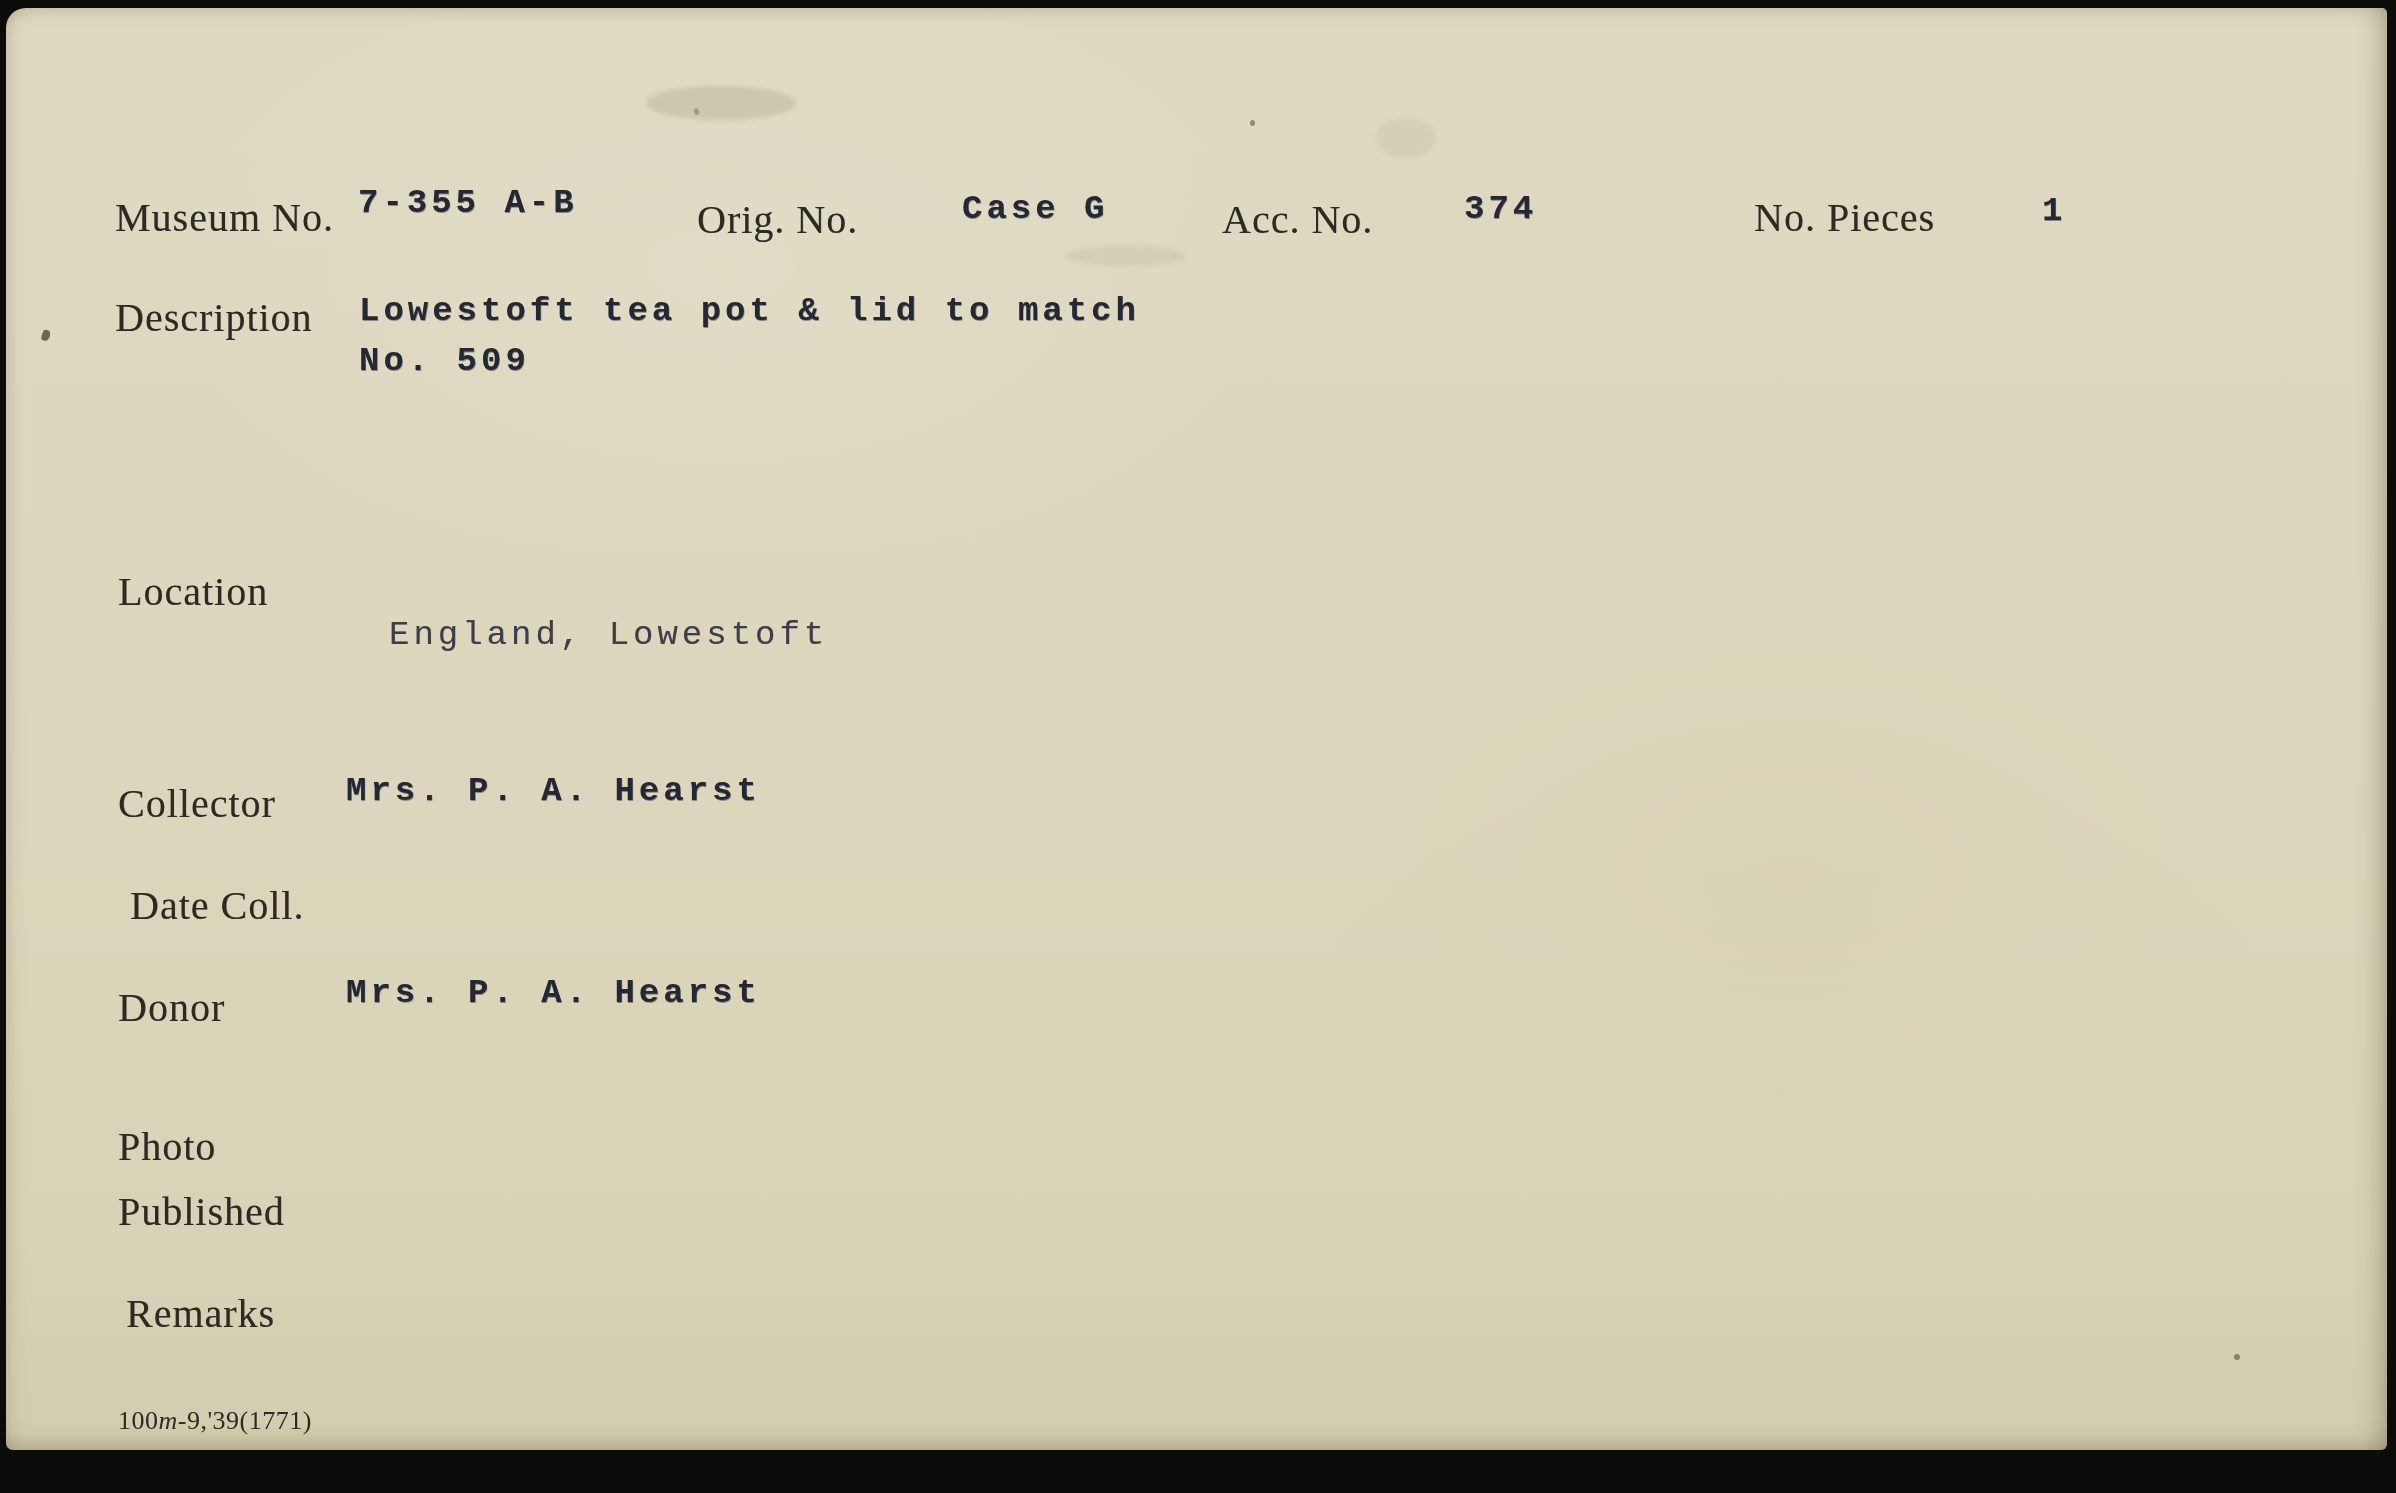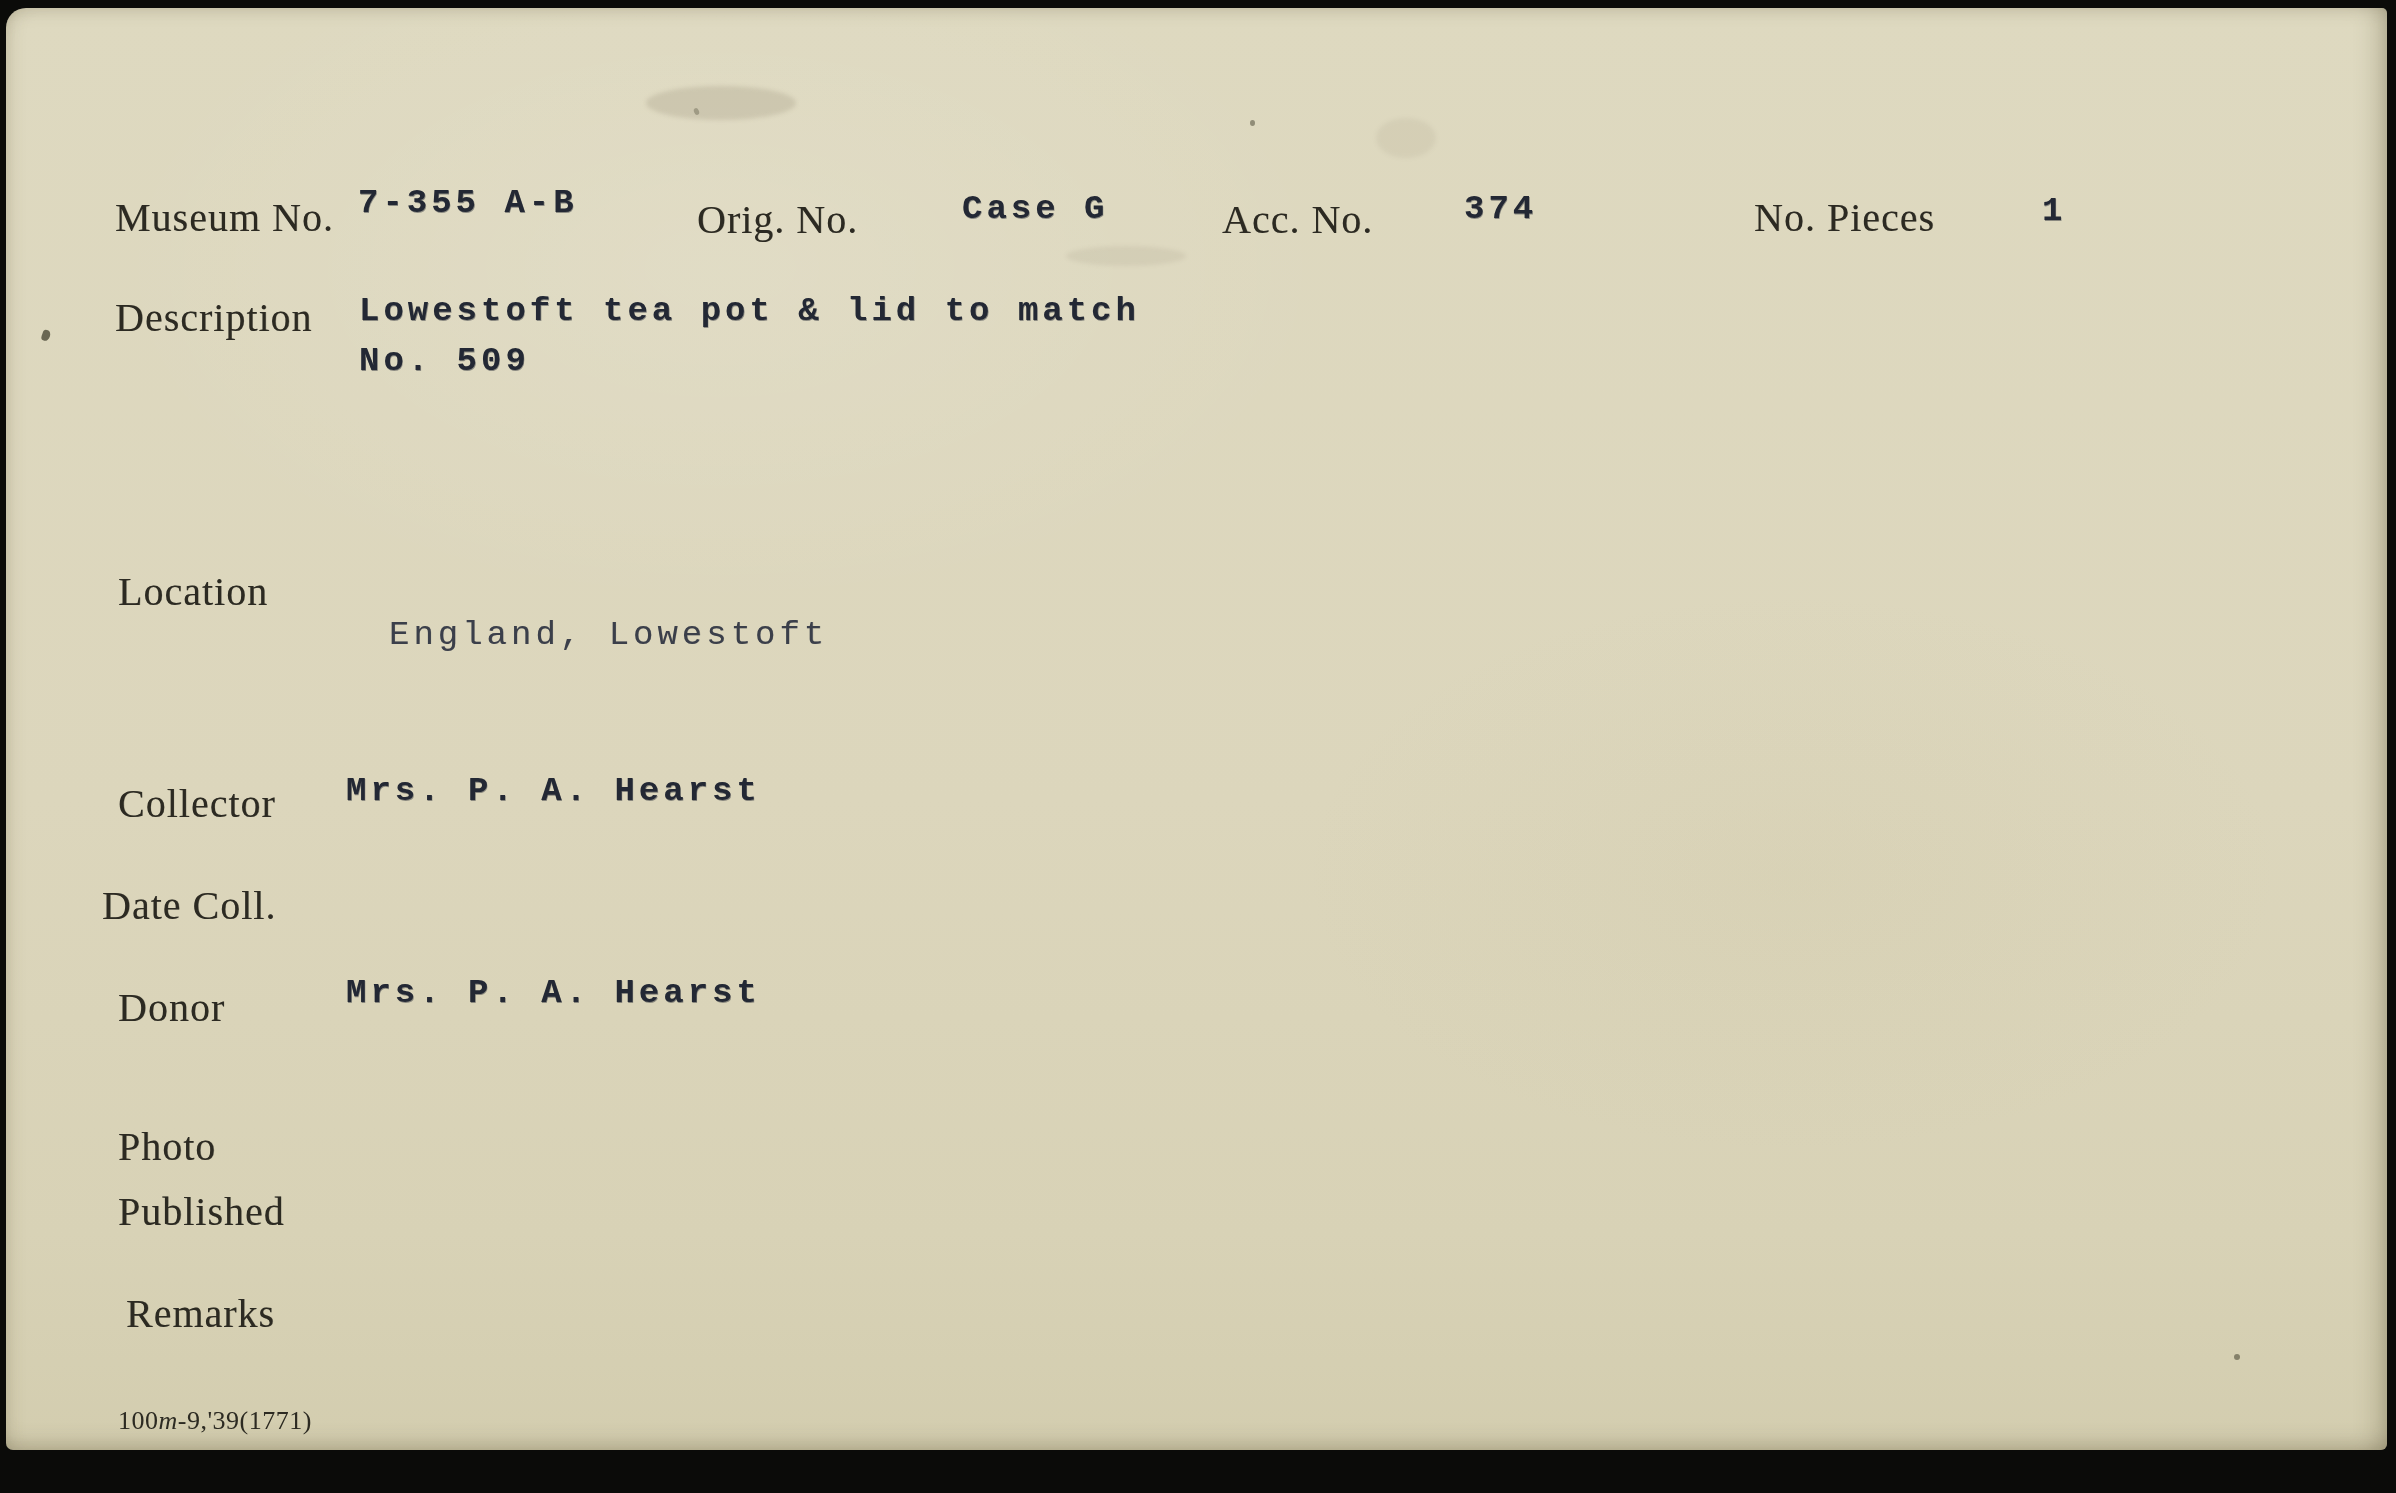--- a/index.html
+++ b/index.html
@@ -107,21 +107,21 @@
       <span class="label" style="left:112px;top:560px;font-family:Liberation Serif, serif;">Location</span>
       <span class="typed light" style="left:383px;top:608px;">England, Lowestoft</span>
     </div>
 
     <div>
       <span class="label" style="left:112px;top:772px;">Collector</span>
       <span class="typed" style="left:340px;top:764px;">Mrs. P. A. Hearst</span>
     </div>
 
     <div>
-      <span class="label" style="left:96px;top:874px;">Date Coll.</span>
+      <span class="label" style="left:124px;top:874px;">Date Coll.</span>
       <span class="typed" style="left:340px;top:868px;"></span>
     </div>
 
     <div>
       <span class="label" style="left:112px;top:976px;">Donor</span>
       <span class="typed" style="left:340px;top:966px;">Mrs. P. A. Hearst</span>
     </div>
 
     <div>
       <span class="label" style="left:112px;top:1078px;margin-top:37px;">Photo</span>

